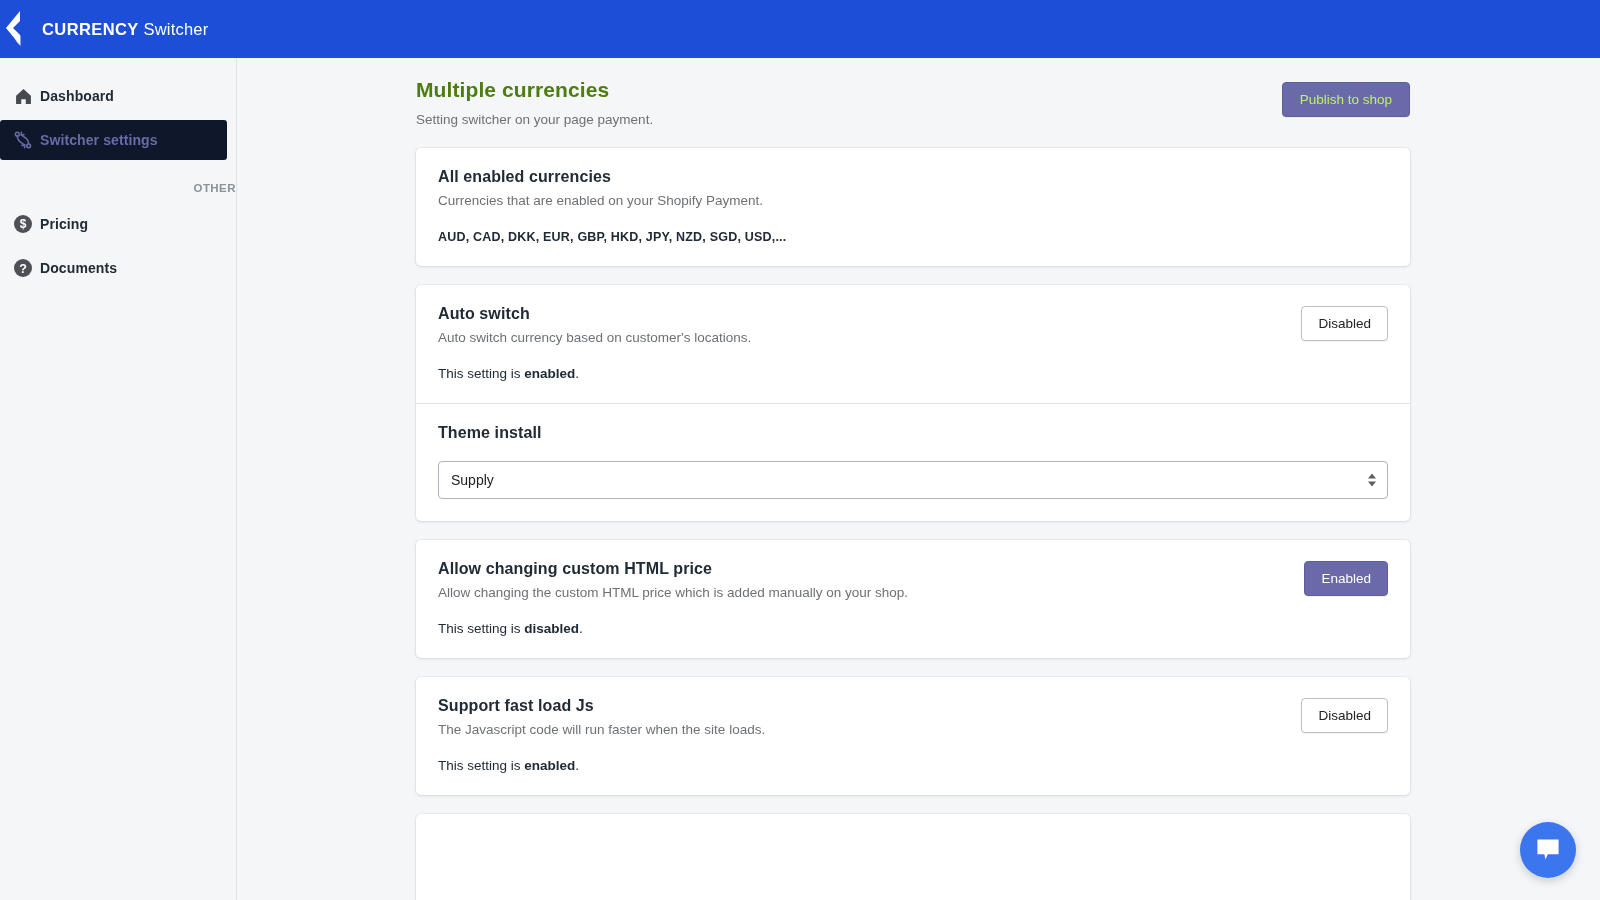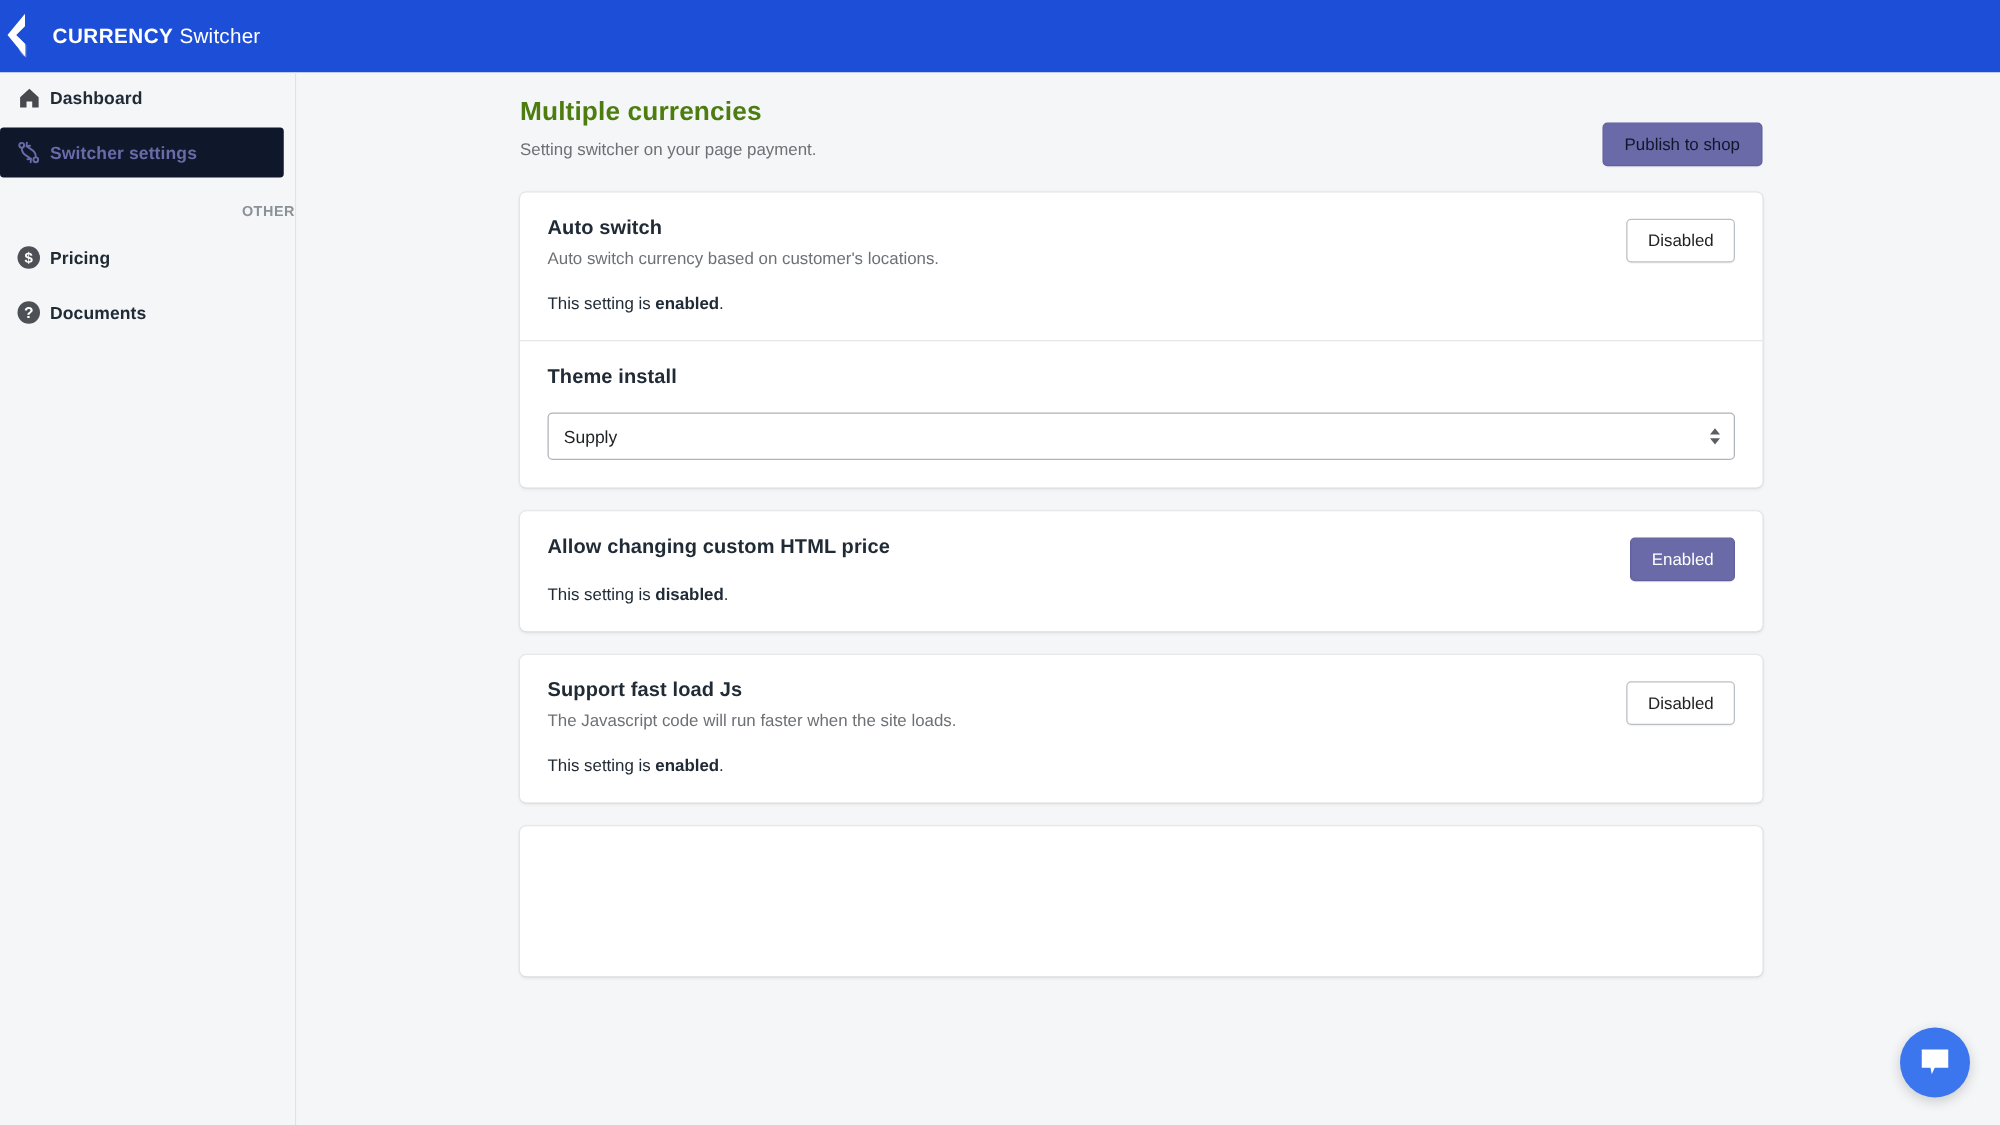--- a/index.html
+++ b/index.html
@@ -27,20 +27,21 @@
   }
   .logo-text .bold { font-weight: 700; letter-spacing: .4px; }
   .logo-text .light { font-weight: 400; }
 
   
   .sidebar {
     position: absolute; top: 58px; left: 0;
     width: 237px; height: 842px;
     background: #f4f6f8;
     border-right: 1px solid #dfe3e8;
+    padding-top: 18px;
   }
   .nav-item {
     display: flex; align-items: center;
     height: 40px;
     padding-left: 6px;
     margin: 0 9px 4px 0;
     border-radius: 3px;
     cursor: pointer;
   }
   .nav-item .ico {
@@ -75,29 +76,29 @@
     display: flex; align-items: flex-start; justify-content: space-between;
     padding: 20px 190px 0 179px;
   }
   .page-title {
     font-size: 21px; font-weight: 600; color: #4d7c0f; letter-spacing: .1px;
   }
   .page-subtitle {
     font-size: 13.5px; color: #6d7175; margin-top: 10px;
   }
   .btn-primary {
-    background: #6a6aa8; color: #0f172a;
+    background: #6a6aa8; color: #bef264;
     border: 1px solid #5f5f9d;
     border-radius: 4px;
     padding: 9px 17px;
     font-size: 13.5px; font-weight: 500;
     font-family: "Liberation Sans", sans-serif;
     cursor: pointer;
     box-shadow: 0 1px 0 rgba(22,29,37,.05);
-    margin-top: 20px;
+    margin-top: 4px;
   }
 
   .cards { padding: 0 190px 0 179px; margin-top: 21px; }
   .card {
     background: #ffffff;
     border-radius: 5px;
     box-shadow: 0 0 0 1px rgba(63,63,68,.05), 0 1px 3px 0 rgba(63,63,68,.12);
     margin-bottom: 19px;
   }
   .card-section { padding: 20px 22px 22px 22px; }
@@ -247,20 +248,27 @@
   <div class="page-head">
     <div>
       <h1 class="page-title">Multiple currencies</h1>
       <div class="page-subtitle">Setting switcher on your page payment.</div>
     </div>
     <button class="btn-primary">Publish to shop</button>
   </div>
 
   <div class="cards">
 
+    <section class="card">
+      <div class="card-section">
+        <div class="sec-title">All enabled currencies</div>
+        <div class="sec-sub">Currencies that are enabled on your Shopify Payment.</div>
+        <div class="currency-list">AUD,  CAD,  DKK,  EUR,  GBP,  HKD,  JPY,  NZD,  SGD,  USD,...</div>
+      </div>
+    </section>
 
     <section class="card">
       <div class="card-section">
         <div class="row">
           <div class="row-left">
             <div class="sec-title">Auto switch</div>
             <div class="sec-sub">Auto switch currency based on customer's locations.</div>
             <div class="sec-status"><span>This setting is </span><b>enabled</b><span>.</span></div>
           </div>
           <button class="btn-toggle off">Disabled</button>
@@ -281,20 +289,21 @@
           </div>
         </div>
       </div>
     </section>
 
     <section class="card">
       <div class="card-section">
         <div class="row">
           <div class="row-left">
             <div class="sec-title">Allow changing custom HTML price</div>
+            <div class="sec-sub">Allow changing the custom HTML price which is added manually on your shop.</div>
             <div class="sec-status"><span>This setting is </span><b>disabled</b><span>.</span></div>
           </div>
           <button class="btn-toggle on">Enabled</button>
         </div>
       </div>
     </section>
 
     <section class="card">
       <div class="card-section">
         <div class="row">

